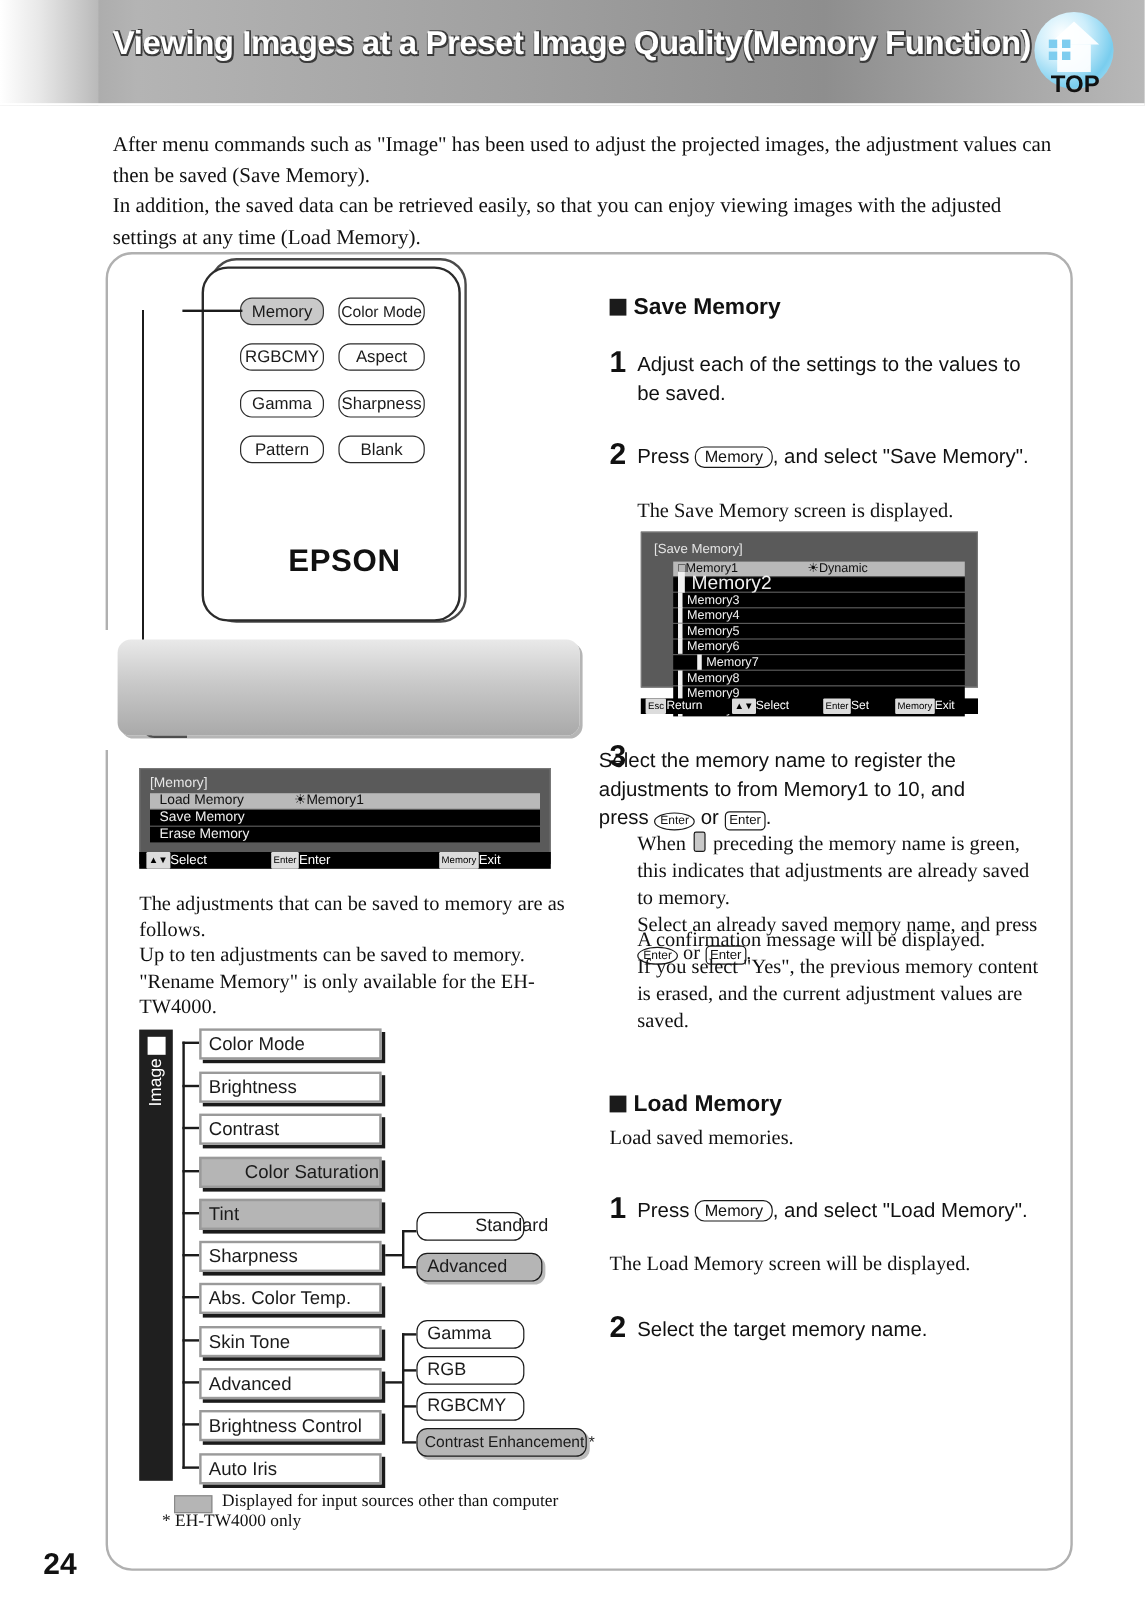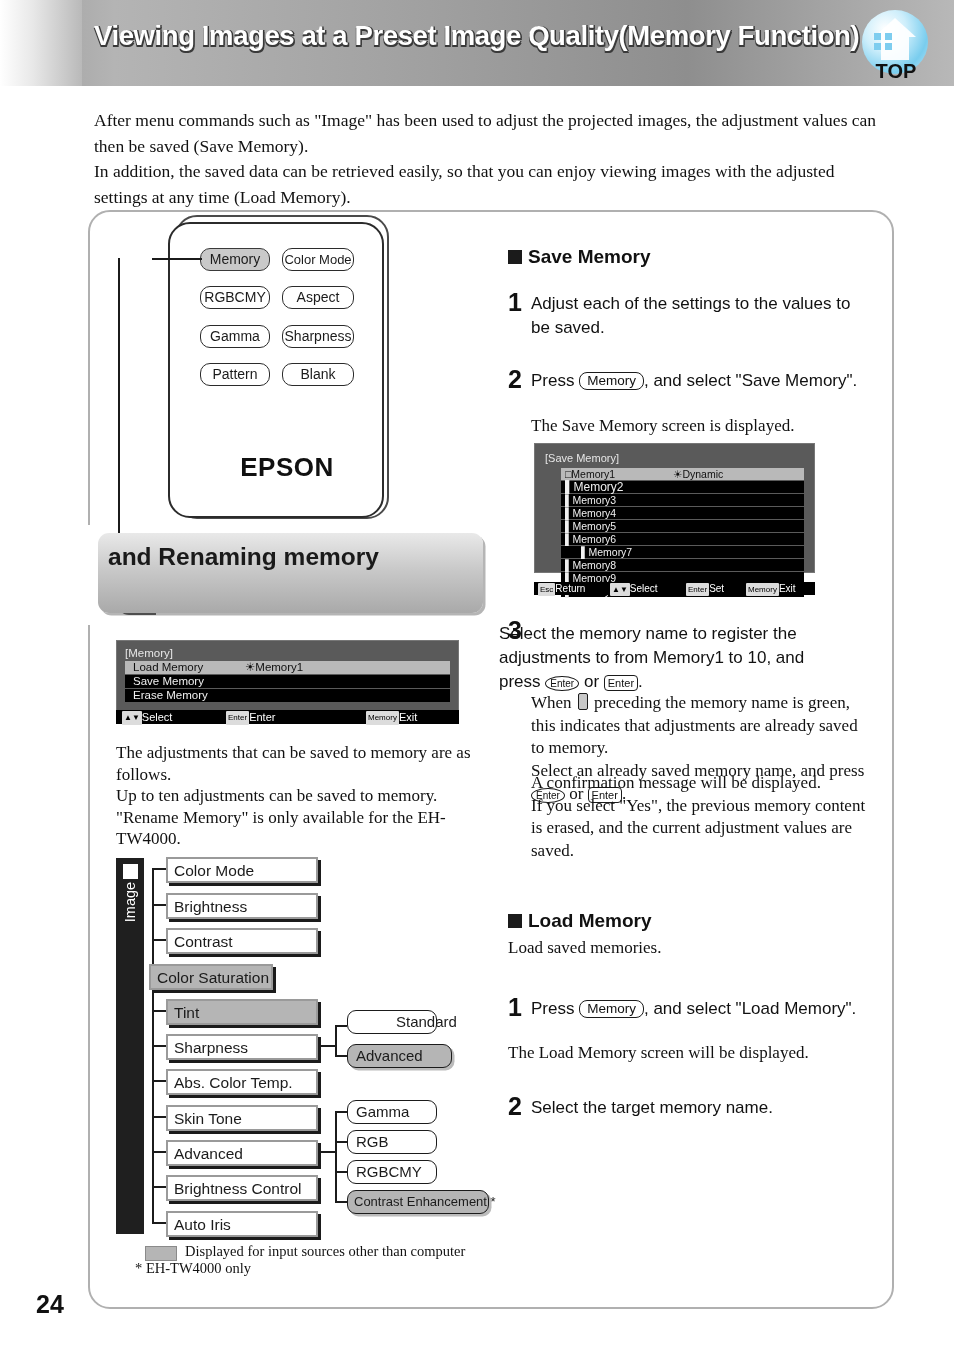--- a/index.html
+++ b/index.html
@@ -283,21 +283,20 @@
 <div class="rkey" style="left:282px; top:363px; width:72px;">Blank</div>
 
 <div class="epson-logo">EPSON</div>
 
 <div class="lead-line" style="left:152px; top:258px; width:50px; height:2.2px;"></div>
 <div class="lead-corner" style="left:118px; top:258px; width:36px; height:355px;"></div>
 <div class="lead-line" style="left:118px; top:611px; width:0px; height:0px;"></div>
 
 <div class="banner"></div>
 <div class="banner-text">
-  <div>and Renaming memory</div>
 </div>
 
 <div class="osd osd-menu">
   <div class="osd-title">[Memory]</div>
   <div class="osd-row hl">
     <span>Load Memory</span>
     <span class="val">☀<span>Memory1</span></span>
   </div>
   <div class="osd-row">
     <span>Save Memory</span>
@@ -332,21 +331,21 @@
   <div class="conn" style="left:36px; top:10px; width:14px; height:2.2px;"></div>
   <div class="t-item" style="left:50px; top:-1px; width:152px;">Color Mode</div>
 
   <div class="conn" style="left:36px; top:46px; width:14px; height:2.2px;"></div>
   <div class="t-item" style="left:50px; top:35px; width:152px;">Brightness</div>
 
   <div class="conn" style="left:36px; top:81px; width:14px; height:2.2px;"></div>
   <div class="t-item" style="left:50px; top:70px; width:152px;">Contrast</div>
 
   <div class="conn" style="left:36px; top:117px; width:14px; height:2.2px;"></div>
-  <div class="t-item gray" style="left:33px; top:106px; width:124px;">Color Saturation</div>
+  <div class="t-item gray" style="left:50px; top:106px; width:152px;text-align:right;">Color Saturation</div>
 
   <div class="conn" style="left:36px; top:152px; width:14px; height:2.2px;"></div>
   <div class="t-item gray" style="left:50px; top:141px; width:152px;">Tint</div>
 
   <div class="conn" style="left:36px; top:187px; width:14px; height:2.2px;"></div>
   <div class="t-item" style="left:50px; top:176px; width:152px;">Sharpness</div>
 
   <div class="conn" style="left:36px; top:222px; width:14px; height:2.2px;"></div>
   <div class="t-item" style="left:50px; top:211px; width:152px;">Abs. Color Temp.</div>
 
@@ -400,21 +399,21 @@
 </div>
 <div class="serif-body" style="left:531px; top:415px; width:340px;">The Save Memory screen is displayed.</div>
 
 <div class="osd osd-save">
   <div class="osd-title" style="font-size:11px;">[Save Memory]</div>
   <div class="list" style="position:relative;">
     <div class="osd-row hl" style="height:12px;line-height:12px;font-size:10.5px;padding-left:4px;">
       <span>□</span><span>Memory1</span>
       <span class="val" style="left:112px;">☀<span>Dynamic</span></span>
     </div>
-    <div class="osd-row" style="height:12px;line-height:12px;font-size:12px;padding-left:4px;"><span>▌</span><span>Memory2</span></div>
+    <div class="osd-row" style="height:12px;line-height:12px;font-size:16px;padding-left:4px;"><span>▌</span><span>Memory2</span></div>
     <div class="osd-row" style="height:12px;line-height:12px;font-size:10.5px;padding-left:4px;"><span>▌</span><span>Memory3</span></div>
     <div class="osd-row" style="height:12px;line-height:12px;font-size:10.5px;padding-left:4px;"><span>▌</span><span>Memory4</span></div>
     <div class="osd-row" style="height:12px;line-height:12px;font-size:10.5px;padding-left:4px;"><span>▌</span><span>Memory5</span></div>
     <div class="osd-row" style="height:12px;line-height:12px;font-size:10.5px;padding-left:4px;"><span>▌</span><span>Memory6</span></div>
     <div class="osd-row" style="height:12px;line-height:12px;font-size:10.5px;padding-left:20px;"><span>▌</span><span>Memory7</span></div>
     <div class="osd-row" style="height:12px;line-height:12px;font-size:10.5px;padding-left:4px;"><span>▌</span><span>Memory8</span></div>
     <div class="osd-row" style="height:12px;line-height:12px;font-size:10.5px;padding-left:4px;"><span>▌</span><span>Memory9</span></div>
     <div class="osd-row" style="height:12px;line-height:12px;font-size:10.5px;padding-left:4px;"><span>▌</span><span>Memory10</span></div>
   </div>
 </div>

